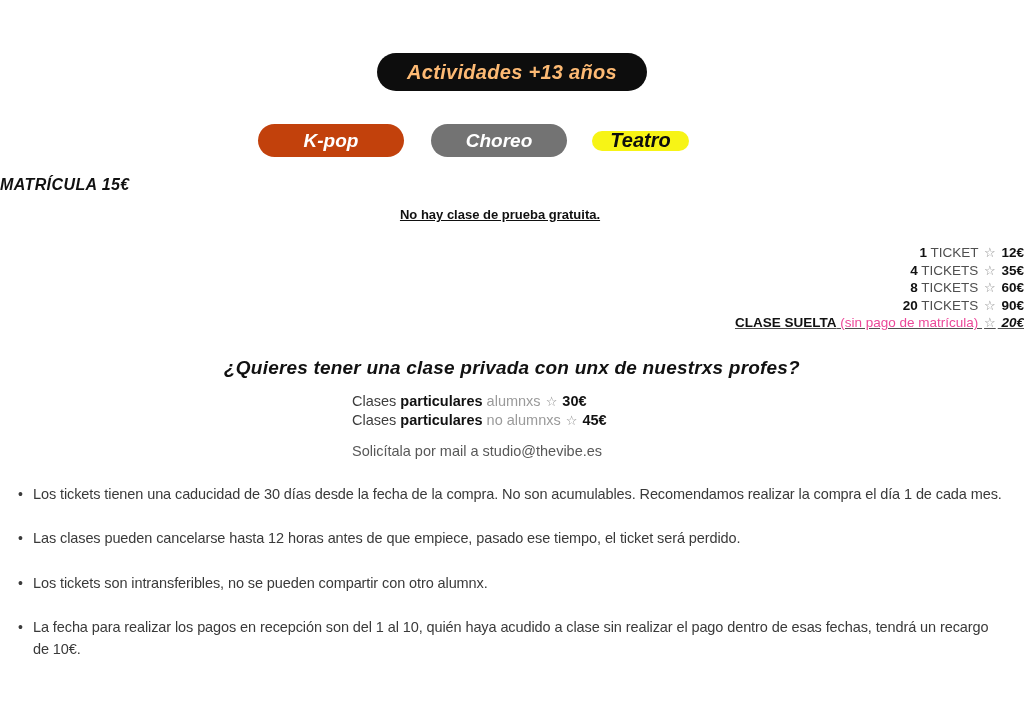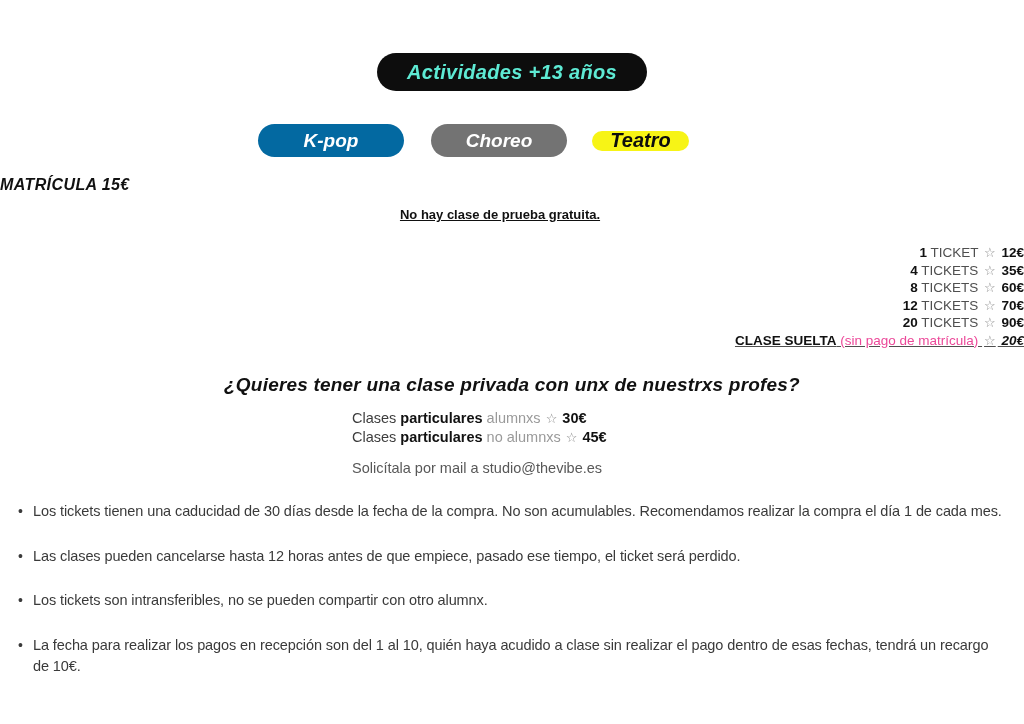--- a/index.html
+++ b/index.html
@@ -8,40 +8,40 @@
     background: #ffffff;
     font-family: "Liberation Sans", sans-serif;
     overflow: hidden;
     color: #111111;
   }
   .page { width: 1024px; height: 724px; position: relative; }
 
   
   .header-row { display: flex; justify-content: center; padding-top: 53px; }
   .title-pill {
-    background: #0d0d0d; color: #5eead4;
+    background: #0d0d0d; color: #fdba74;
     border-radius: 22px;
     height: 38px; line-height: 38px;
     padding: 0 30px;
     font-size: 20px; font-weight: 700; font-style: italic;
     letter-spacing: 0.3px;
   }
 
   
   .tags-row {
     display: flex; align-items: center;
     margin-top: 33px; margin-left: 258px;
   }
   .tag {
     border-radius: 18px;
     font-weight: 700; font-style: italic;
     display: flex; align-items: center; justify-content: center;
     cursor: default;
   }
-  .tag-kpop   { background: #0369a1; color: #ffffff; width: 146px; height: 33px; font-size: 19px; }
+  .tag-kpop   { background: #c2410c; color: #ffffff; width: 146px; height: 33px; font-size: 19px; }
   .tag-choreo { background: #737373; color: #ffffff; width: 136px; height: 33px; font-size: 19px; margin-left: 27px; }
   .tag-teatro { background: #f7f416; color: #0d0d0d; width: 97px;  height: 20px; font-size: 20px; margin-left: 25px; border-radius: 20px; }
 
   
   .matricula {
     margin-top: 19px; text-align: left;
     font-size: 16px; font-weight: 700; font-style: italic;
     letter-spacing: 0.4px; margin-right: 28px;
   }
   .no-trial {
@@ -109,21 +109,20 @@
     <div class="tag tag-teatro">Teatro</div>
   </div>
 
   <div class="matricula">MATRÍCULA 15€</div>
   <div class="no-trial">No hay clase de prueba gratuita.</div>
 
   <div class="tickets">
     <div class="ticket-line"><span class="qty">1</span><span> TICKET </span><span class="star">☆</span> <span class="price">12€</span></div>
     <div class="ticket-line"><span class="qty">4</span><span> TICKETS </span><span class="star">☆</span> <span class="price">35€</span></div>
     <div class="ticket-line"><span class="qty">8</span><span> TICKETS </span><span class="star">☆</span> <span class="price">60€</span></div>
-    <div class="ticket-line"><span class="qty">12</span><span> TICKETS </span><span class="star">☆</span> <span class="price">70€</span></div>
     <div class="ticket-line"><span class="qty">20</span><span> TICKETS </span><span class="star">☆</span> <span class="price">90€</span></div>
     <div class="ticket-line suelta-line"><span class="lbl">CLASE SUELTA</span><span class="note"> (sin pago de matrícula) </span><span class="star">☆</span><span class="price"> 20€</span></div>
   </div>
 
   <div class="question">¿Quieres tener una clase privada con unx de  nuestrxs profes?</div>
 
   <div class="rates">
     <div class="rate-line"><span>Clases </span><span class="emph">particulares</span><span class="who"> alumnxs </span><span class="star">☆</span><span class="price"> 30€</span></div>
     <div class="rate-line"><span>Clases </span><span class="emph">particulares</span><span class="who"> no alumnxs </span><span class="star">☆</span><span class="price"> 45€</span></div>
   </div>

